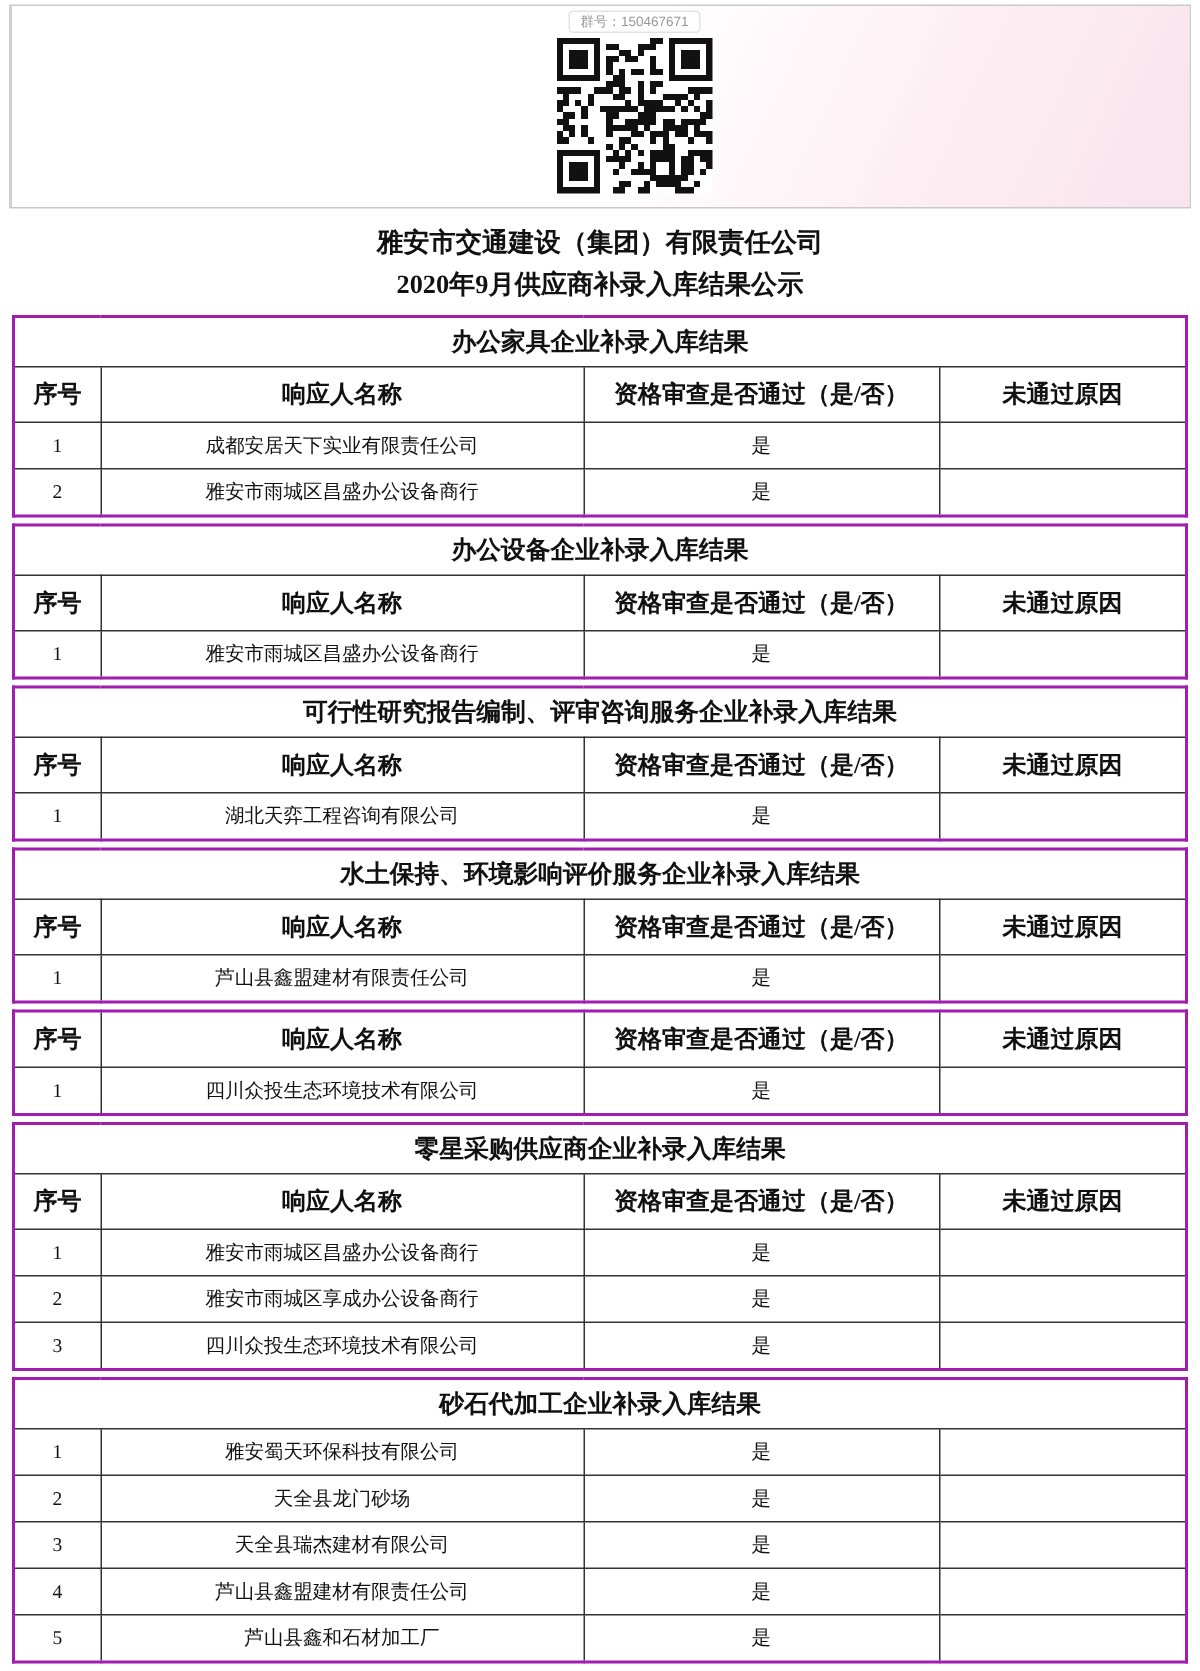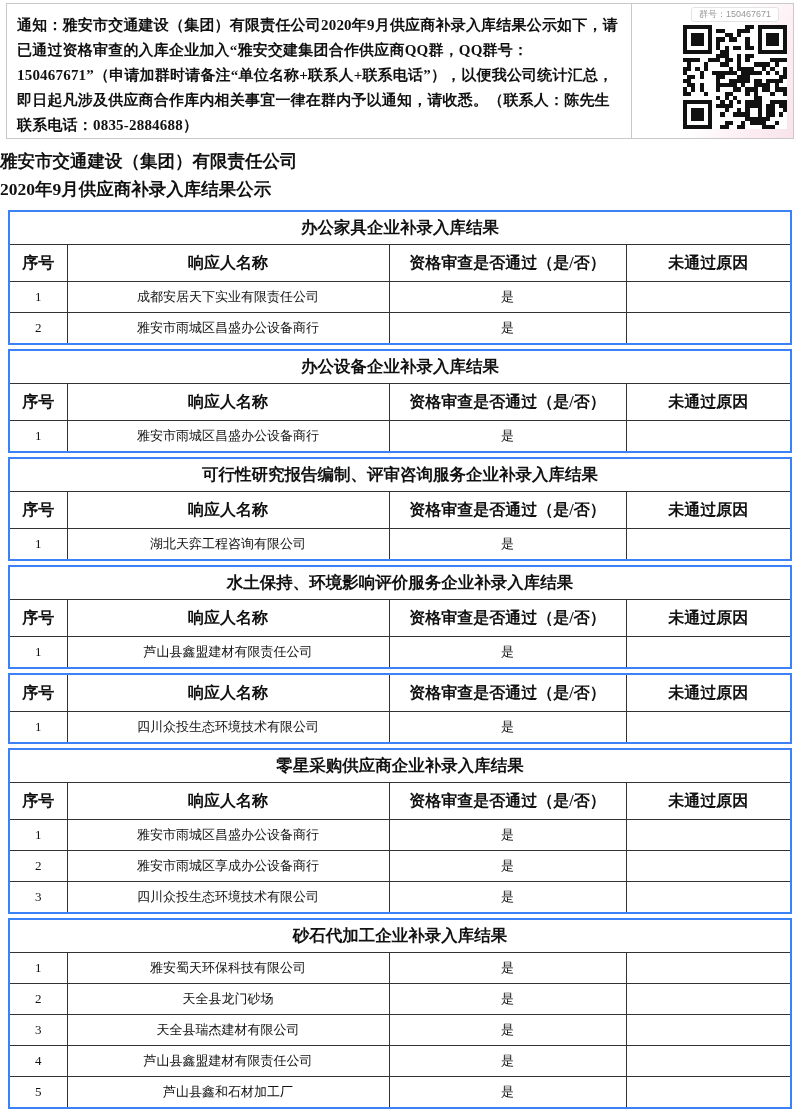--- a/index.html
+++ b/index.html
@@ -27,47 +27,46 @@
   }
   .qr-label{
     font-family:"Liberation Sans","DejaVu Sans",sans-serif;
     font-size:9px;color:#979797;background:#fff;
     border:1px solid #e3e3e3;border-radius:3px;
     padding:1px 7px;line-height:11px;
   }
   .qr-svg{margin-top:3px;background:#fff;}
   
   .page-title{
-    text-align:left;font-weight:bold;font-size:17.5px;line-height:28px;
+    text-align:center;font-weight:bold;font-size:17.5px;line-height:28px;
     padding:8px 0 7px;
   }
   
   .tables-wrap{margin:0 8px 0 8px;}
   table.sec{
     border-collapse:collapse;table-layout:fixed;width:784px;
-    margin-bottom:4px;border:2px solid #3b82f6;
+    margin-bottom:4px;border:2px solid #a21caf;
   }
   table.sec td, table.sec th{
     border:1px solid #333;padding:0 4px;overflow:hidden;white-space:nowrap;
   }
   tr.sec-title td{
     text-align:center;font-weight:bold;font-size:16.5px;height:32px;
   }
   tr.hdr th{
     text-align:center;font-weight:bold;font-size:16px;height:36px;
   }
   tr.data td{
     text-align:center;font-size:13px;height:30px;
   }
 </style>
 </head>
 <body>
 
 <div class="top-row">
-  <div class="notice-cell">通知：雅安市交通建设（集团）有限责任公司2020年9月供应商补录入库结果公示如下，请已通过资格审查的入库企业加入“雅安交建集团合作供应商QQ群，QQ群号：150467671”（申请加群时请备注“单位名称+联系人+联系电话”），以便我公司统计汇总，即日起凡涉及供应商合作库内相关事宜一律在群内予以通知，请收悉。（联系人：陈先生　联系电话：0835-2884688）</div>
   <div class="qr-cell">
     <div class="qr-label">群号：150467671</div>
     <svg class="qr-svg" width="104" height="104" viewBox="0 0 25 25" fill="#111" shape-rendering="crispEdges">
         <rect x="0" y="0" width="1" height="1"></rect>
         <rect x="1" y="0" width="1" height="1"></rect>
         <rect x="2" y="0" width="1" height="1"></rect>
         <rect x="3" y="0" width="1" height="1"></rect>
         <rect x="4" y="0" width="1" height="1"></rect>
         <rect x="5" y="0" width="1" height="1"></rect>
         <rect x="6" y="0" width="1" height="1"></rect>

